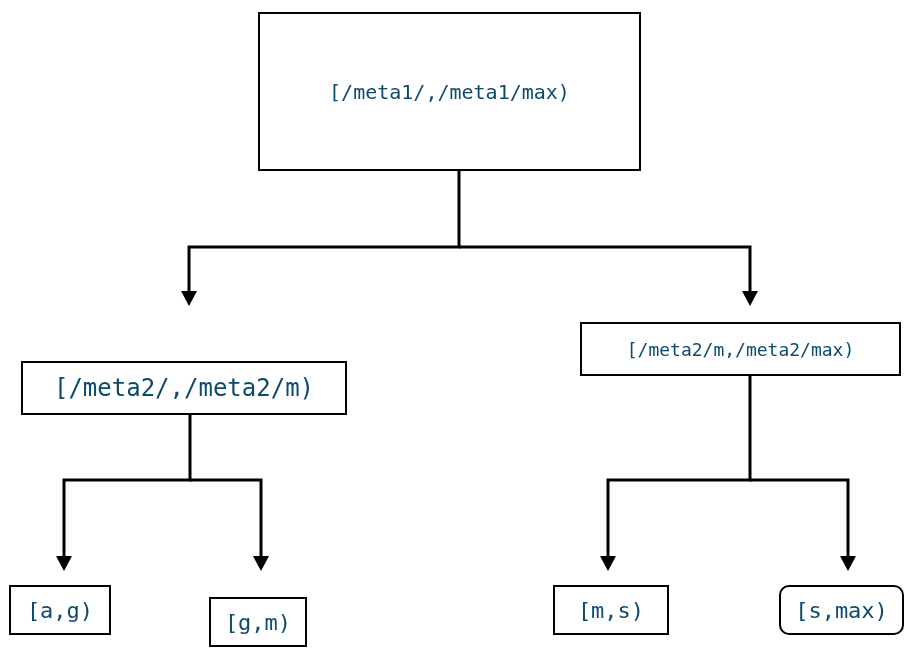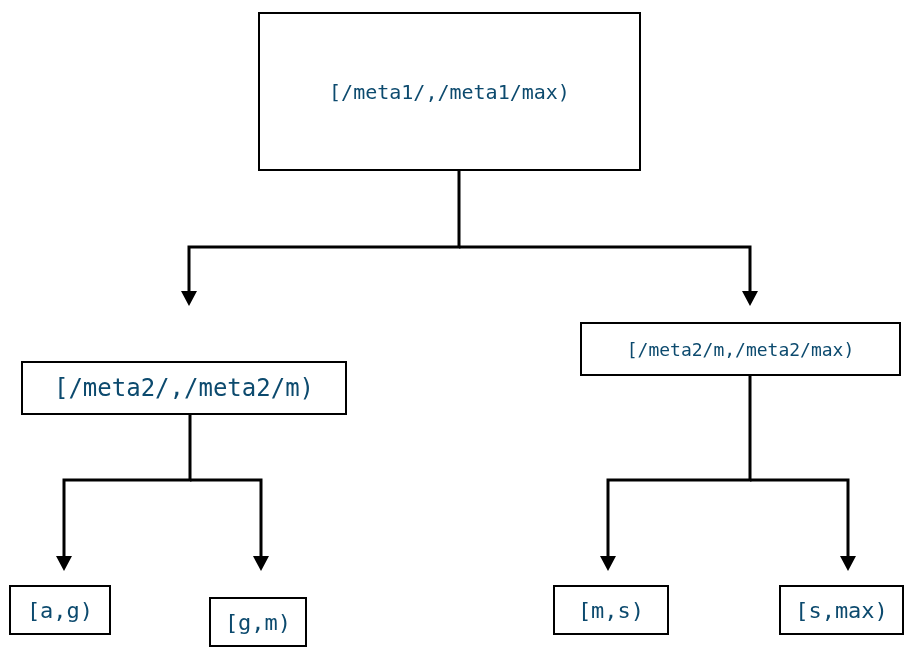--- a/index.html
+++ b/index.html
@@ -68,21 +68,21 @@
   }
   
   .leaf-box {
     top: 585px;
     height: 50px;
     font-size: 22px;
   }
   #node-leaf-ag   { left: 9px;   width: 102px; }
   #node-leaf-gm   { left: 209px; width: 98px; margin-top: 12px;  }
   #node-leaf-ms   { left: 553px; width: 116px; }
-  #node-leaf-smax { left: 779px; width: 125px; }
+  #node-leaf-smax { left: 779px; width: 125px; border-radius: 10px; }
 </style>
 </head>
 <body>
 
 <div id="diagram-canvas">
 
   <svg id="edge-layer" viewBox="0 0 912 652" width="912" height="652" xmlns="http://www.w3.org/2000/svg">
 
     <g>
       <path d="M 459 171 L 459 247 L 189 247 L 189 291" fill="none" stroke="#000000" stroke-width="3"></path>

